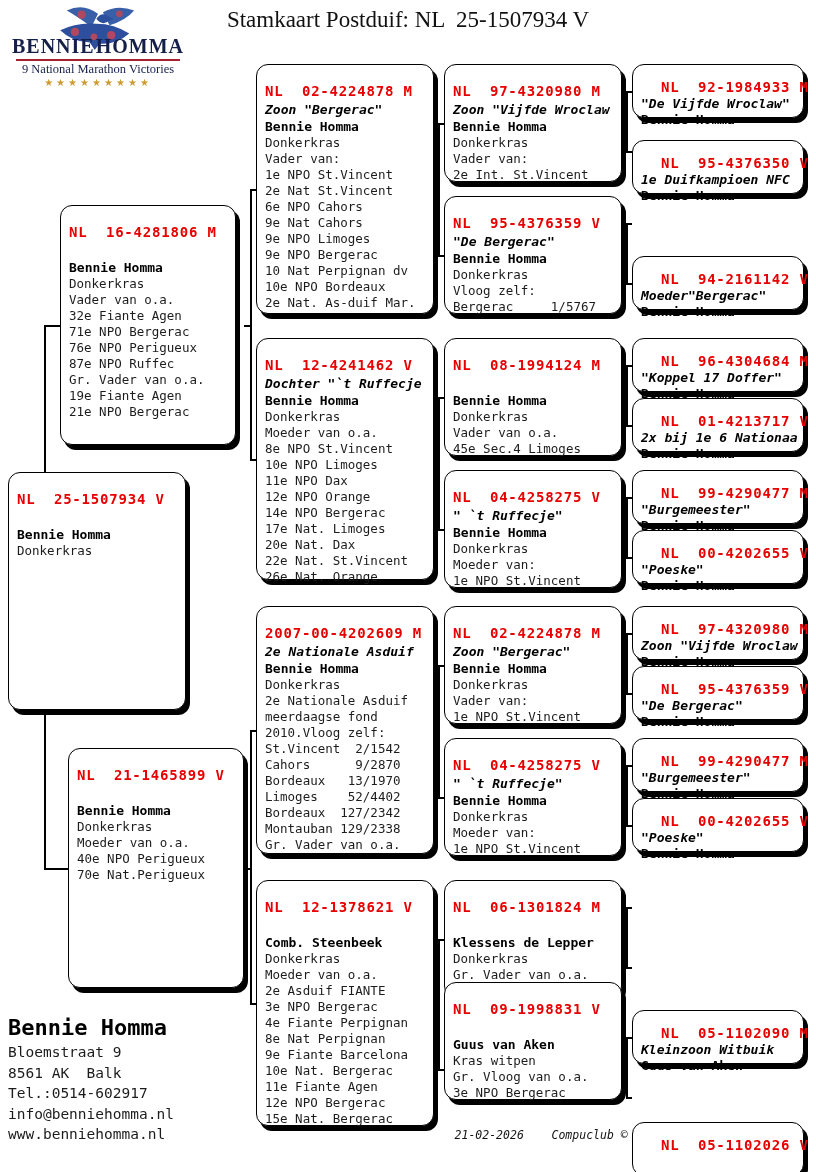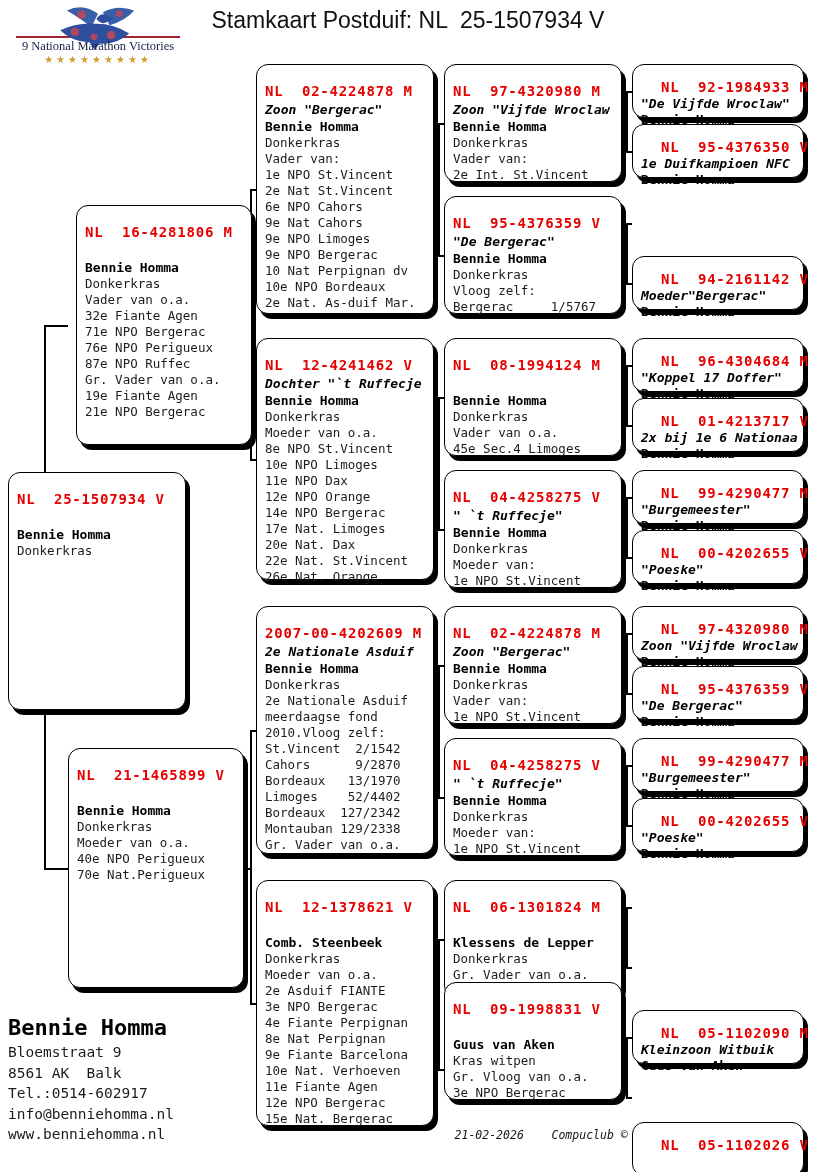--- a/index.html
+++ b/index.html
@@ -1,19 +1,19 @@
 <!DOCTYPE html>
 <html style="--ring-red: #e60000; --navy: #15204a; --rule-red: #a32332; --gold: #cf9a2e;"><head>
 <meta charset="utf-8">
 <style>
   html,body{margin:0;padding:0;background:#ffffff;}
   .page{position:relative;width:816px;height:1172px;background:#fff;overflow:hidden;
         font-family:"DejaVu Sans Mono",monospace;color:#111;}
   .title{position:absolute;left:0;right:0;top:7px;text-align:center;
-         font-family:Liberation Sans, sans-serif;font-size:23px;color:#111;white-space:pre;}
+         font-family:Liberation Serif, serif;font-size:23px;color:#111;white-space:pre;}
   
   .logo{position:absolute;left:12px;top:4px;width:172px;text-align:center;
         font-family:"Liberation Serif",serif;}
   .logo-bird{display:block;margin:0 auto -15px auto;}
   .logo-name{display:flex;justify-content:space-between;font-weight:bold;font-size:20px;
              letter-spacing:1px;color:var(--navy,#15204a);}
   .logo-rule{height:2px;background:var(--rule-red,#a32332);margin:1px 4px 1px 4px;}
   .logo-tagline{font-size:12.5px;color:var(--navy,#15204a);}
   .logo-stars{font-size:10px;letter-spacing:3px;color:var(--gold,#cf9a2e);}
   
@@ -50,20 +50,24 @@
       <path d="M22 8 Q42 -2 60 12 L52 28 Q36 16 22 8 Z" fill="#3a5fa9"></path>
       <path d="M66 10 Q84 0 104 8 Q94 20 74 26 Z" fill="#3a5fa9"></path>
       <path d="M14 32 Q34 22 58 24 Q80 24 98 36 Q82 50 62 48 L56 56 L50 47 Q28 46 14 32 Z" fill="#2d4f9e"></path>
       <path d="M58 18 q7 -9 14 -3 l7 3 l-8 4 q-7 4 -13 -4 z" fill="#2d4f9e"></path>
       <circle cx="40" cy="13" r="5" fill="#b0485f"></circle>
       <circle cx="86" cy="12" r="4" fill="#b0485f"></circle>
       <circle cx="32" cy="34" r="5" fill="#b0485f"></circle>
       <circle cx="76" cy="38" r="5" fill="#b0485f"></circle>
       <circle cx="55" cy="40" r="4" fill="#b0485f"></circle>
     </svg>
+    <div class="logo-name">
+      <span>BENNIE</span>
+      <span>HOMMA</span>
+    </div>
     <div class="logo-rule"></div>
     <div class="logo-tagline">9 National Marathon Victories</div>
     <div class="logo-stars">★★★★★★★★★</div>
   </div>
 
   <div id="connectors">
       <div class="connector" style="left: 44px; top: 325px; width: 1.6px; height: 544.6px;"></div>
       <div class="connector" style="left: 44px; top: 325px; width: 24px; height: 1.6px;"></div>
       <div class="connector" style="left: 44px; top: 868px; width: 24px; height: 1.6px;"></div>
       <div class="connector" style="left: 250px; top: 189px; width: 1.6px; height: 271.6px;"></div>
@@ -126,21 +130,21 @@
 
   <div class="pbox" style="left:8px;top:472px;width:178px;height:238px">
     <div class="ring">NL  25-1507934 V</div>
     <div class="sub"></div>
     <div class="owner">Bennie Homma</div>
     <div class="body">
         <div class="bline">Donkerkras</div>
       </div>
   </div>
 
-  <div class="pbox" style="left:76px;top:205px;width:176px;height:240px">
+  <div class="pbox" style="left:60px;top:205px;width:176px;height:240px">
     <div class="ring">NL  16-4281806 M</div>
     <div class="sub"></div>
     <div class="owner">Bennie Homma</div>
     <div class="body">
         <div class="bline">Donkerkras</div>
         <div class="bline">Vader van o.a.</div>
         <div class="bline">32e Fiante Agen</div>
         <div class="bline">71e NPO Bergerac</div>
         <div class="bline">76e NPO Perigueux</div>
         <div class="bline">87e NPO Ruffec</div>
@@ -220,21 +224,21 @@
     <div class="sub"></div>
     <div class="owner">Comb. Steenbeek</div>
     <div class="body">
         <div class="bline">Donkerkras</div>
         <div class="bline">Moeder van o.a.</div>
         <div class="bline">2e Asduif FIANTE</div>
         <div class="bline">3e NPO Bergerac</div>
         <div class="bline">4e Fiante Perpignan</div>
         <div class="bline">8e Nat Perpignan</div>
         <div class="bline">9e Fiante Barcelona</div>
-        <div class="bline">10e Nat. Verhoeven</div>
+        <div class="bline">10e Nat. Bergerac</div>
         <div class="bline">11e Fiante Agen</div>
         <div class="bline">12e NPO Bergerac</div>
         <div class="bline">15e Nat. Bergerac</div>
       </div>
   </div>
 
   <div class="pbox" style="left:444px;top:64px;width:178px;height:118px">
     <div class="ring">NL  97-4320980 M</div>
     <div class="sub">Zoon "Vijfde Wroclaw</div>
     <div class="owner">Bennie Homma</div>
@@ -313,21 +317,21 @@
         <div class="bline">Gr. Vloog van o.a.</div>
         <div class="bline">3e NPO Bergerac</div>
       </div>
   </div>
 
   <div class="pbox small" style="left:632px;top:64px;width:172px;height:54px">
     <div class="ring">NL  92-1984933 M</div>
     <div class="sub">"De Vijfde Wroclaw"</div>
     <div class="owner">Bennie Homma</div>
   </div>
-  <div class="pbox small" style="left:632px;top:124px;width:172px;height:54px">
+  <div class="pbox small" style="left:632px;top:140px;width:172px;height:54px">
     <div class="ring">NL  95-4376350 V</div>
     <div class="sub">1e Duifkampioen NFC</div>
     <div class="owner">Bennie Homma</div>
   </div>
   <div class="pbox small" style="left:632px;top:256px;width:172px;height:54px">
     <div class="ring">NL  94-2161142 V</div>
     <div class="sub">Moeder"Bergerac"</div>
     <div class="owner">Bennie Homma</div>
   </div>
   <div class="pbox small" style="left:632px;top:338px;width:172px;height:54px">

